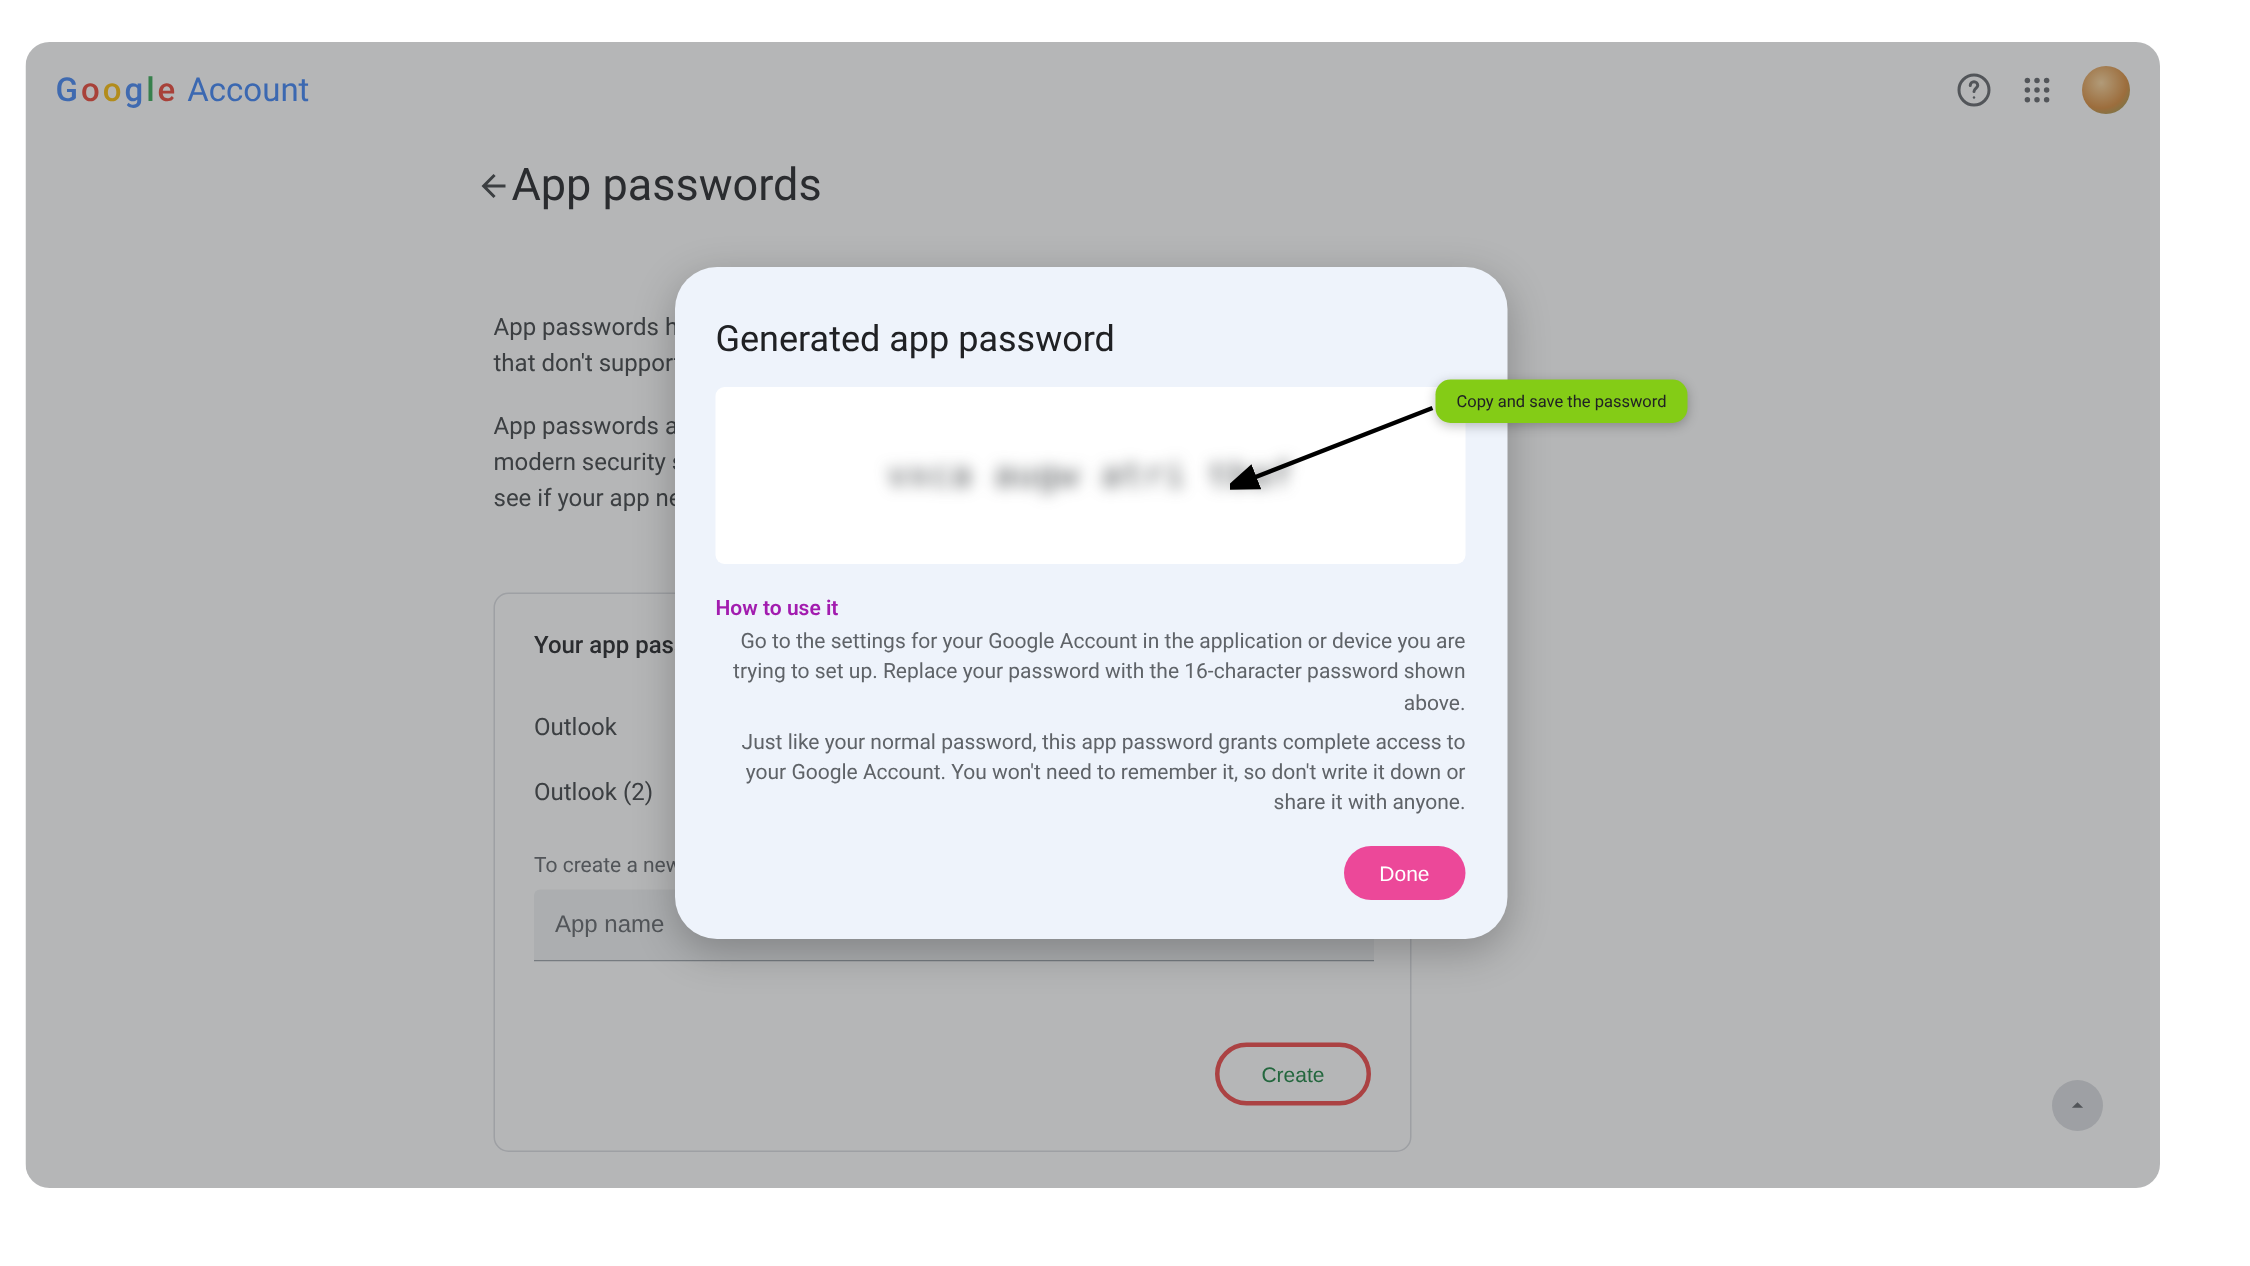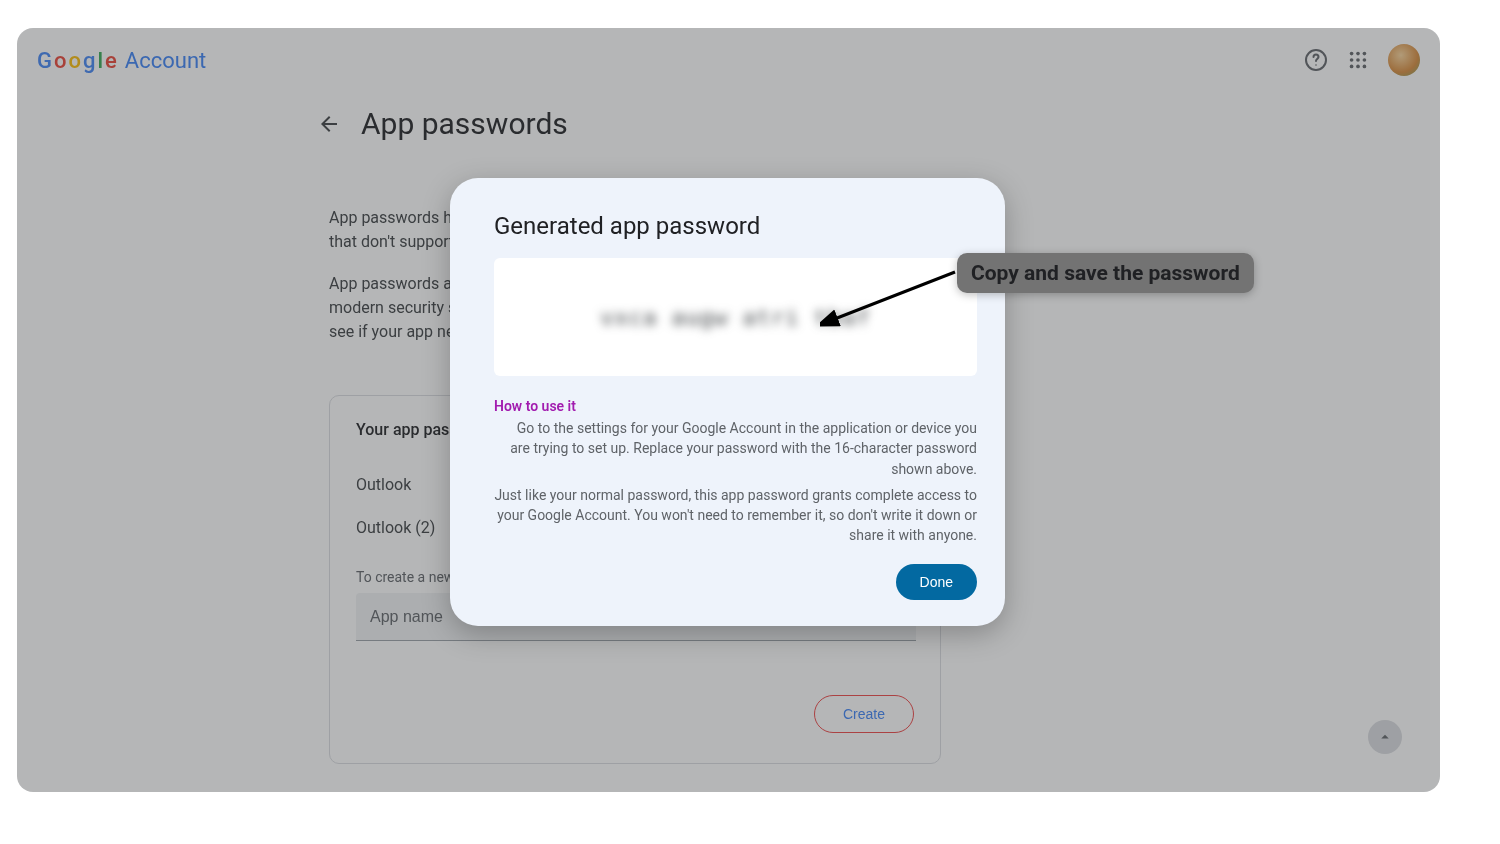--- a/index.html
+++ b/index.html
@@ -14,56 +14,56 @@
     .g-blue { color:#4285F4; }
     .g-red { color:#EA4335; }
     .g-yellow { color:#FBBC05; }
     .g-green { color:#34A853; }
     .logo-account { color:#3b82f6; margin-left:6px; font-weight:400; }
     .hdr-right { margin-left:auto; display:flex; align-items:center; gap:18px; }
     .hdr-icon { width:24px; height:24px; color:#5f6368; display:flex; align-items:center; justify-content:center; cursor:pointer; }
     .avatar { width:32px; height:32px; border-radius:50%; background: radial-gradient(circle at 40% 35%, #f9d39a, #d78a3a 60%, #7aa05b 100%); position:relative; }
 
     
-    .title-row { position:absolute; top: 78px; left: 300px; display:flex; align-items:center; gap:20px; }
+    .title-row { position:absolute; top: 78px; left: 300px; display:flex; align-items:center; }
     .back-arrow { width:24px; height:24px; color:#3c4043; cursor:pointer; display:flex; align-items:center; justify-content:center; }
     .page-title { font-size: 30px; color:#202124; font-weight:400; }
 
     .divider { position:absolute; top:143px; left:0; right:0; height:1px; background:#dff0; }
 
     
     .intro { position:absolute; top:178px; left:312px; width:600px; font-size:16px; color:#3c4043; line-height:1.5; }
     .intro p { margin-bottom:18px; }
     .learnmore { color:#1a73e8; cursor:pointer; }
 
     
     .card { position:absolute; top:367px; left:312px; width:612px; border:1px solid #dadce0; border-radius:10px; padding:24px 26px 30px 26px; background:#fff; }
     .card-title { font-size:16px; font-weight:500; margin-bottom:24px; }
     .pw-row { font-size:16px; color:#3c4043; padding:12px 0; }
     .create-label { font-size:14px; color:#5f6368; margin-top:20px; margin-bottom:8px; }
     .appname-input { width:560px; height:48px; border:none; border-bottom:1px solid #9aa0a6; background:#f1f3f4; padding:0 14px; font-size:16px; color:#5f6368; border-radius:4px 4px 0 0; }
     .appname-input::placeholder { color:#5f6368; }
     .create-btn-row { display:flex; justify-content:flex-end; margin-top:54px; }
-    .create-btn { border:1px solid #ef4444; background:#fff; color:#3b82f6; border-radius:22px; padding:10px 28px; font-size:14px; cursor:not-allowed; }
+    .create-btn { border:3px solid #ef4444; background:#fff; color:#15803d; border-radius:22px; padding:10px 28px; font-size:14px; cursor:not-allowed; }
 
     .scroll-top { position:absolute; right: 38px; bottom: 38px; width:34px; height:34px; border-radius:50%; background:#dadce0; display:flex; align-items:center; justify-content:center; color:#5f6368; cursor:pointer; }
 
     
-    .modal { position:absolute; top:178px; left:450px; width:555px; background:#eef3fb; border-radius:28px; padding:34px 28px 26px 44px; box-shadow: 0 8px 28px rgba(0,0,0,0.25); z-index:20; }
+    .modal { position:absolute; top:178px; left:450px; width:555px; background:#eef3fb; border-radius:28px; padding:34px 28px 26px 27px; box-shadow: 0 8px 28px rgba(0,0,0,0.25); z-index:20; }
     .modal-title { font-size:24px; color:#202124; font-weight:400; margin-bottom:18px; }
     .modal-sub { font-size:14px; font-weight:500; color:#3c4043; margin-bottom:6px; }
     .pw-box { background:#fff; border-radius:6px; height:118px; display:flex; align-items:center; justify-content:center; margin-bottom:22px; }
     .pw-text { font-size:22px; color:#3c4043; letter-spacing:1px; filter: blur(5px); user-select:none; font-family: monospace; }
     .howto-h { font-size:14px; font-weight:600; margin-bottom:4px; color:#a21caf; }
     .howto-p { font-size:14px; color:#5f6368; line-height:1.45; margin-bottom:6px;text-align:right; }
     .modal-btn-row { display:flex; justify-content:flex-end; margin-top:18px; }
-    .done-btn { background:#0369a1; color:#fff; border:none; border-radius:20px; padding:10px 24px; font-size:14px; cursor:pointer; }
+    .done-btn { background:#ec4899; color:#fff; border:none; border-radius:20px; padding:10px 24px; font-size:14px; cursor:pointer; }
 
     
-    .anno { position:absolute; top:253px; left:957px; background:#737373; border-radius:10px; padding:8px 14px; font-size:21px; font-weight:700; box-shadow:0 2px 8px rgba(0,0,0,0.25); z-index:30; }
+    .anno { position:absolute; top:253px; left:957px; background:#84cc16; border-radius:10px; padding:8px 14px; font-size:11px; font-weight:400; box-shadow:0 2px 8px rgba(0,0,0,0.25); z-index:30; }
     .anno-arrow { position:absolute; top:262px; left:820px; width:140px; height:70px; z-index:30; pointer-events:none; }
   </style>
 </head>
 <body>
 
 <div class="viewport">
 
   <div class="hdr">
     <div class="logo">
       <span class="g-blue">G</span>

